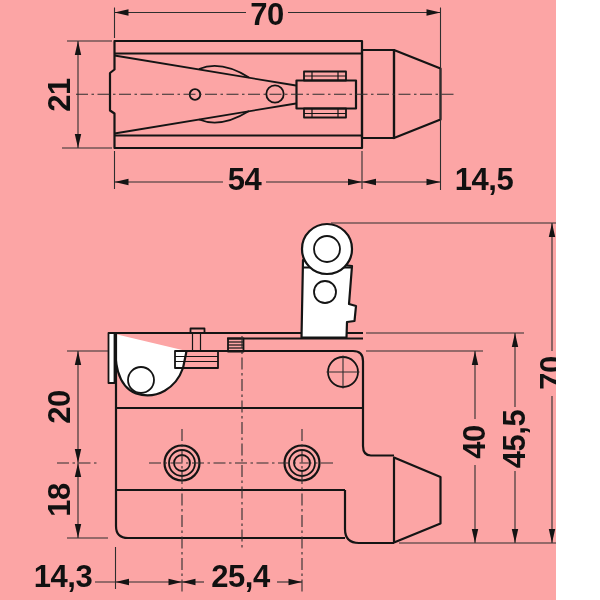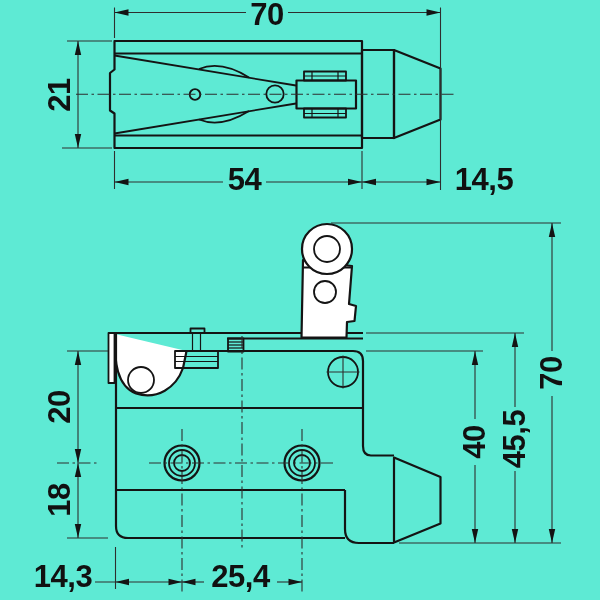--- a/index.html
+++ b/index.html
@@ -1,16 +1,16 @@
 <!DOCTYPE html>
 <html><head>
 <meta charset="utf-8">
 <style>
   html,body{margin:0;padding:0;background:#fff;}
-  #stage{width:600px;height:600px;background:#5eead4;position:relative;overflow:hidden;}
+  #stage{width:556px;height:600px;background:#fca5a5;position:relative;overflow:hidden;}
   svg{display:block;}
   .thick{stroke:#141414;stroke-width:2.2;fill:none;stroke-linejoin:round;}
   .med{stroke:#141414;stroke-width:1.8;fill:none;stroke-linejoin:round;}
   .thin{stroke:#2e2e2e;stroke-width:1.1;fill:none;}
   .inner{stroke:#141414;stroke-width:1.2;fill:none;}
   .cl{stroke:#2e2e2e;stroke-width:1.1;fill:none;stroke-dasharray:12 3.5 2.5 3.5;}
   .arrow{fill:#141414;stroke:none;}
   .whitefill{fill:#ffffff;}
   .dim{font-family:"Liberation Sans",sans-serif;font-weight:bold;font-size:31px;fill:#111;letter-spacing:-0.5px;text-anchor:middle;}
 </style>

